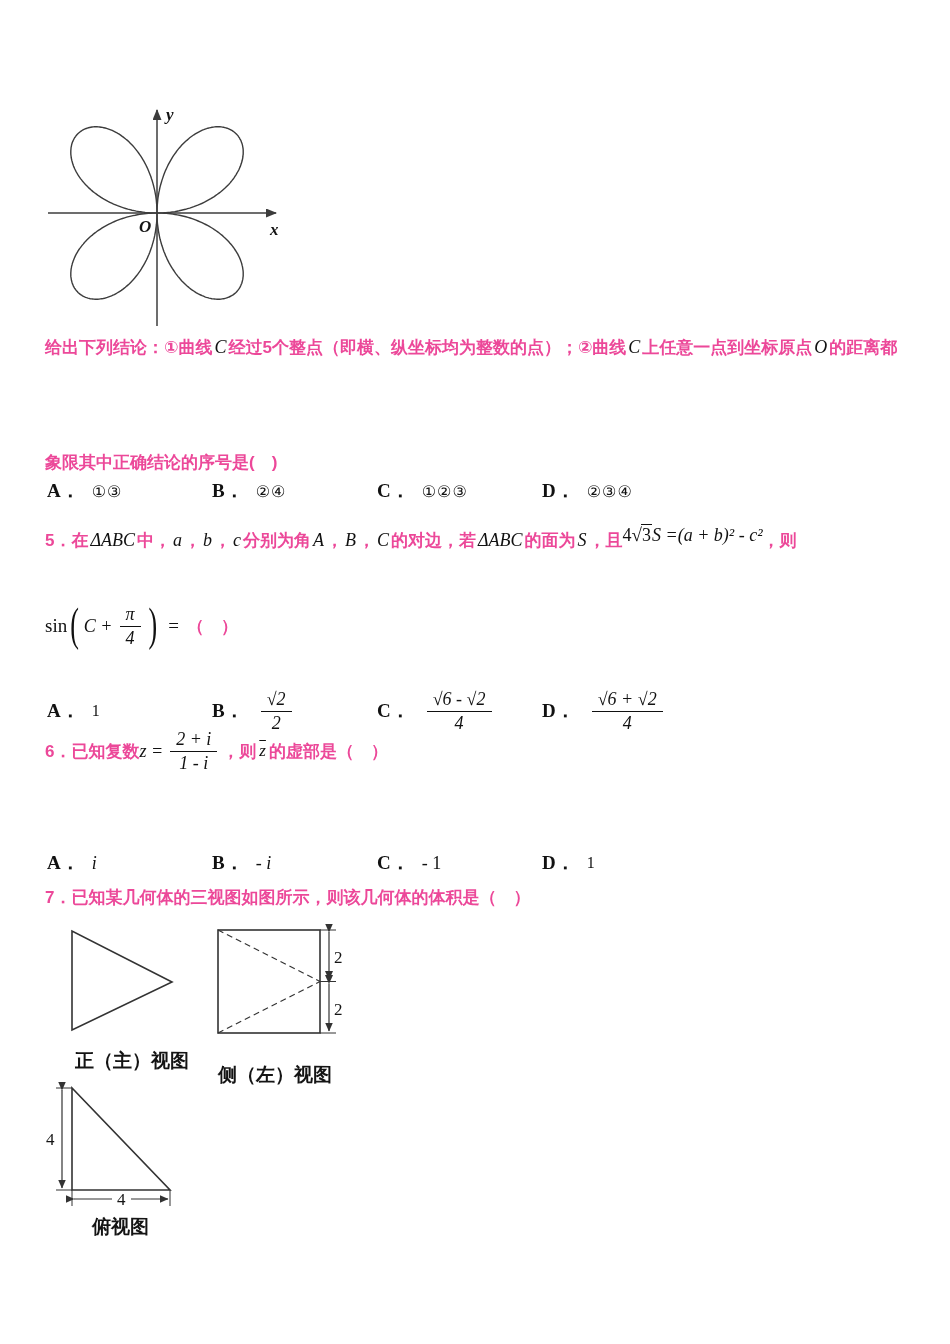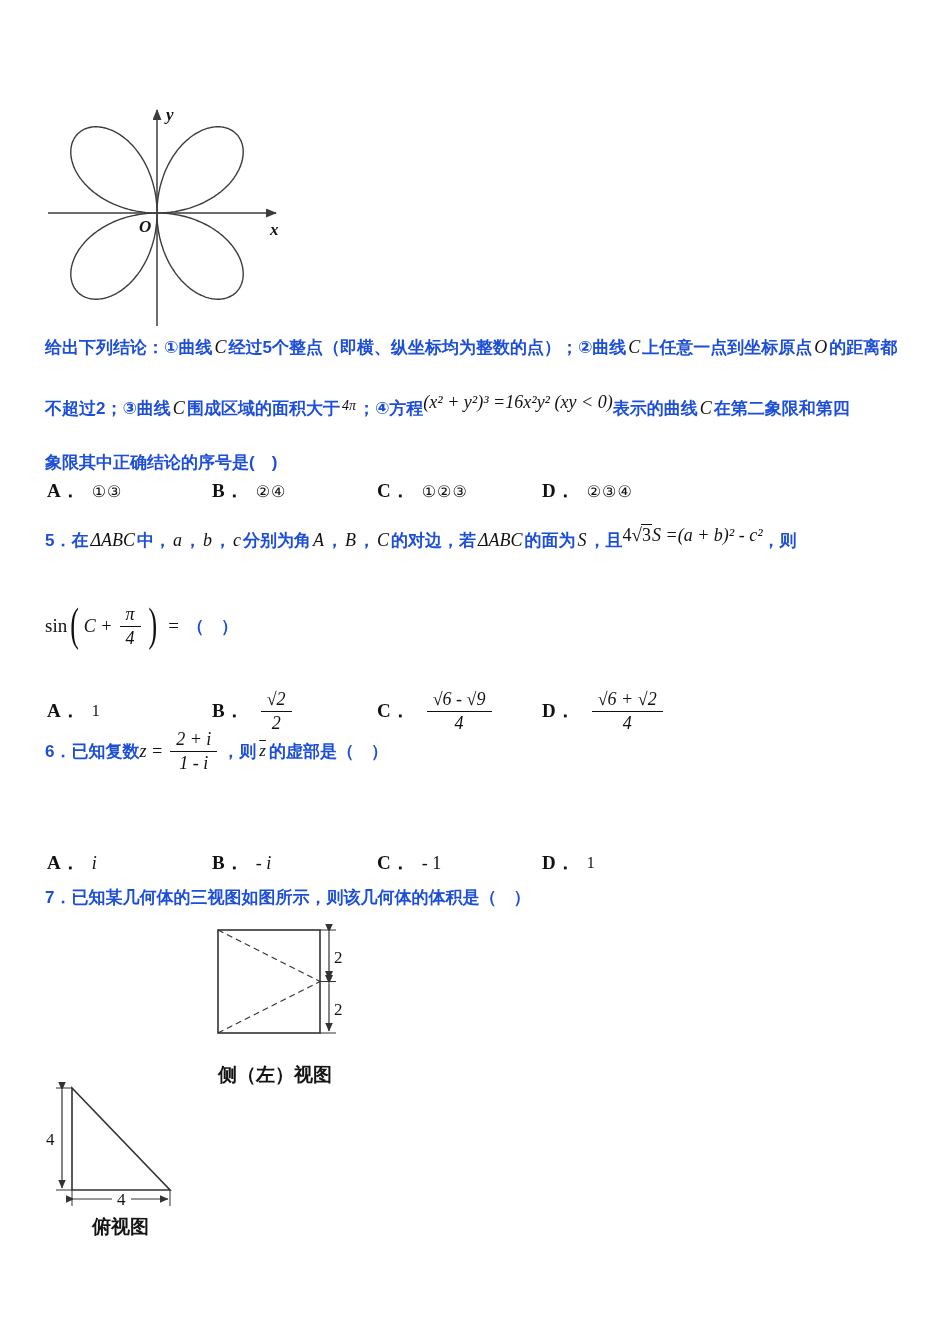--- a/index.html
+++ b/index.html
@@ -1,19 +1,19 @@
 <!DOCTYPE html>
 <html><head>
 <meta charset="utf-8">
 <style>
   html,body{margin:0;padding:0;background:#fff;}
   .page{position:relative;width:950px;height:1344px;background:#ffffff;overflow:hidden;
         font-family:"Liberation Sans","DejaVu Sans",sans-serif;color:#111;}
   .textline{position:absolute;white-space:nowrap;}
-  .cn{font-family:"Liberation Sans","DejaVu Sans",sans-serif;font-weight:bold;font-size:17px;color:#1d4ed8;}
+  .cn{font-family:"Liberation Sans","DejaVu Sans",sans-serif;font-weight:bold;font-size:17px;color:#ec4899;}
   .it{font-family:"Liberation Serif","DejaVu Serif",serif;font-style:italic;font-size:18px;padding:0 2px;}
   .eq{font-family:"Liberation Serif","DejaVu Serif",serif;font-style:italic;font-size:18px;}
   .eq-raise{vertical-align:6px;}
   .eqs{font-family:"Liberation Serif","DejaVu Serif",serif;font-style:italic;font-size:14px;vertical-align:4px;padding:0 2px;}
   .fn{font-family:"Liberation Serif","DejaVu Serif",serif;font-size:19px;}
   .eqop{font-family:"Liberation Serif","DejaVu Serif",serif;font-size:19px;padding:0 8px;}
   .bigp{font-family:"Liberation Serif","DejaVu Serif",serif;font-size:26px;display:inline-block;
         transform:scaleY(1.8);margin:0 3px;font-weight:400;}
   .frac{display:inline-flex;flex-direction:column;align-items:center;vertical-align:middle;
         font-family:"Liberation Serif","DejaVu Serif",serif;font-style:italic;font-size:18px;
@@ -56,21 +56,20 @@
       <line x1="8" y1="115" x2="236" y2="115" stroke="#3c3c3c" stroke-width="1.5" marker-end="url(#arrA)"></line>
       <line x1="117" y1="228" x2="117" y2="12" stroke="#3c3c3c" stroke-width="1.5" marker-end="url(#arrA)"></line>
       <text class="axlab" x="126" y="22">y</text>
       <text class="axlab" x="230" y="137">x</text>
       <text class="axlab" x="99" y="134">O</text>
     <polyline points="117.0,115.0 119.2,115.0 121.5,114.9 123.7,114.8 125.9,114.6 128.2,114.4 130.4,114.2 132.6,113.9 134.8,113.6 137.0,113.2 139.1,112.8 141.3,112.3 143.4,111.8 145.6,111.3 147.6,110.7 149.7,110.1 151.8,109.4 153.8,108.7 155.8,107.9 157.8,107.2 159.7,106.3 161.7,105.5 163.6,104.6 165.4,103.7 167.2,102.7 169.0,101.7 170.8,100.7 172.5,99.6 174.2,98.6 175.8,97.4 177.4,96.3 179.0,95.1 180.5,94.0 182.0,92.7 183.4,91.5 184.8,90.3 186.1,89.0 187.4,87.7 188.7,86.4 189.9,85.1 191.0,83.7 192.1,82.4 193.2,81.0 194.2,79.6 195.1,78.2 196.0,76.8 196.8,75.4 197.6,74.0 198.4,72.6 199.1,71.2 199.7,69.8 200.3,68.4 200.8,67.0 201.3,65.6 201.7,64.2 202.1,62.8 202.4,61.5 202.7,60.1 202.9,58.7 203.0,57.4 203.2,56.1 203.2,54.7 203.2,53.5 203.2,52.2 203.1,50.9 202.9,49.7 202.7,48.5 202.5,47.3 202.2,46.1 201.8,45.0 201.4,43.9 201.0,42.8 200.5,41.8 199.9,40.8 199.4,39.8 198.7,38.8 198.1,37.9 197.4,37.1 196.6,36.2 195.8,35.4 195.0,34.7 194.1,34.0 193.2,33.3 192.3,32.7 191.3,32.1 190.3,31.6 189.3,31.1 188.2,30.6 187.1,30.2 186.0,29.9 184.8,29.6 183.6,29.3 182.4,29.1 181.2,28.9 179.9,28.8 178.7,28.8 177.4,28.8 176.0,28.8 174.7,28.9 173.4,29.1 172.0,29.3 170.7,29.6 169.3,29.9 167.9,30.2 166.5,30.7 165.1,31.1 163.7,31.7 162.3,32.2 160.9,32.9 159.5,33.6 158.1,34.3 156.7,35.1 155.3,35.9 153.9,36.8 152.5,37.8 151.1,38.8 149.7,39.8 148.4,40.9 147.1,42.1 145.7,43.2 144.4,44.5 143.1,45.8 141.8,47.1 140.6,48.5 139.3,49.9 138.1,51.4 136.9,52.9 135.8,54.5 134.6,56.1 133.5,57.7 132.4,59.4 131.4,61.1 130.4,62.8 129.4,64.6 128.4,66.4 127.5,68.3 126.6,70.2 125.7,72.1 124.9,74.0 124.1,76.0 123.4,78.0 122.7,80.1 122.0,82.1 121.4,84.2 120.8,86.3 120.2,88.4 119.7,90.5 119.3,92.7 118.8,94.9 118.5,97.0 118.1,99.2 117.8,101.4 117.6,103.7 117.4,105.9 117.2,108.1 117.1,110.3 117.0,112.6 117.0,114.8 117.0,117.1 117.1,119.3 117.2,121.5 117.3,123.8 117.5,126.0 117.8,128.2 118.1,130.4 118.4,132.6 118.8,134.8 119.2,137.0 119.6,139.1 120.1,141.3 120.7,143.4 121.3,145.5 121.9,147.6 122.6,149.6 123.3,151.7 124.0,153.7 124.8,155.6 125.6,157.6 126.5,159.5 127.3,161.4 128.3,163.3 129.2,165.1 130.2,166.9 131.2,168.6 132.3,170.4 133.4,172.0 134.5,173.7 135.6,175.3 136.8,176.9 137.9,178.4 139.2,179.8 140.4,181.3 141.6,182.7 142.9,184.0 144.2,185.3 145.5,186.6 146.8,187.8 148.2,188.9 149.5,190.0 150.9,191.1 152.3,192.1 153.7,193.0 155.0,193.9 156.4,194.8 157.9,195.6 159.3,196.3 160.7,197.0 162.1,197.7 163.5,198.2 164.9,198.8 166.3,199.3 167.7,199.7 169.1,200.1 170.4,200.4 171.8,200.7 173.2,200.9 174.5,201.0 175.8,201.1 177.1,201.2 178.4,201.2 179.7,201.2 181.0,201.1 182.2,200.9 183.4,200.7 184.6,200.5 185.8,200.2 186.9,199.8 188.0,199.4 189.1,199.0 190.1,198.5 191.2,198.0 192.1,197.4 193.1,196.8 194.0,196.1 194.9,195.4 195.7,194.7 196.5,193.9 197.3,193.1 198.0,192.2 198.6,191.3 199.3,190.4 199.9,189.4 200.4,188.4 200.9,187.3 201.3,186.3 201.8,185.2 202.1,184.0 202.4,182.9 202.7,181.7 202.9,180.5 203.0,179.3 203.2,178.0 203.2,176.8 203.2,175.5 203.2,174.2 203.1,172.8 202.9,171.5 202.7,170.1 202.5,168.8 202.1,167.4 201.8,166.0 201.4,164.6 200.9,163.2 200.4,161.8 199.8,160.4 199.2,159.0 198.5,157.6 197.8,156.2 197.0,154.8 196.1,153.4 195.2,152.0 194.3,150.6 193.3,149.2 192.3,147.9 191.2,146.5 190.0,145.2 188.8,143.8 187.6,142.5 186.3,141.2 185.0,139.9 183.6,138.7 182.2,137.4 180.7,136.2 179.2,135.0 177.7,133.9 176.1,132.7 174.4,131.6 172.8,130.5 171.1,129.5 169.3,128.4 167.5,127.4 165.7,126.5 163.9,125.6 162.0,124.7 160.1,123.8 158.1,123.0 156.1,122.2 154.1,121.4 152.1,120.7 150.1,120.0 148.0,119.4 145.9,118.8 143.8,118.3 141.6,117.8 139.5,117.3 137.3,116.9 135.1,116.5 132.9,116.1 130.7,115.8 128.5,115.6 126.3,115.4 124.1,115.2 121.8,115.1 119.6,115.0 117.4,115.0 115.1,115.0 112.9,115.1 110.6,115.2 108.4,115.3 106.2,115.5 104.0,115.8 101.8,116.0 99.6,116.4 97.4,116.7 95.2,117.2 93.0,117.6 90.9,118.1 88.8,118.6 86.7,119.2 84.6,119.8 82.5,120.5 80.5,121.2 78.5,121.9 76.5,122.7 74.6,123.5 72.6,124.4 70.7,125.3 68.9,126.2 67.1,127.1 65.3,128.1 63.5,129.1 61.8,130.2 60.1,131.3 58.4,132.4 56.8,133.5 55.3,134.7 53.7,135.8 52.3,137.1 50.8,138.3 49.4,139.5 48.1,140.8 46.8,142.1 45.5,143.4 44.3,144.7 43.2,146.1 42.1,147.4 41.0,148.8 40.0,150.2 39.0,151.5 38.1,152.9 37.3,154.3 36.5,155.7 35.7,157.1 35.0,158.6 34.4,160.0 33.8,161.4 33.3,162.8 32.8,164.2 32.3,165.6 32.0,167.0 31.6,168.3 31.4,169.7 31.1,171.1 31.0,172.4 30.9,173.7 30.8,175.0 30.8,176.3 30.8,177.6 30.9,178.9 31.1,180.1 31.3,181.3 31.5,182.5 31.8,183.7 32.1,184.8 32.5,185.9 33.0,187.0 33.4,188.1 34.0,189.1 34.5,190.1 35.2,191.0 35.8,191.9 36.5,192.8 37.3,193.6 38.0,194.4 38.9,195.2 39.7,195.9 40.6,196.6 41.6,197.2 42.5,197.8 43.5,198.4 44.6,198.9 45.6,199.3 46.7,199.7 47.9,200.1 49.0,200.4 50.2,200.7 51.4,200.9 52.6,201.0 53.9,201.1 55.1,201.2 56.4,201.2 57.7,201.2 59.1,201.1 60.4,200.9 61.8,200.7 63.1,200.5 64.5,200.2 65.9,199.8 67.3,199.4 68.7,198.9 70.1,198.4 71.5,197.9 72.9,197.2 74.3,196.6 75.7,195.8 77.1,195.0 78.5,194.2 79.9,193.3 81.3,192.4 82.7,191.4 84.0,190.4 85.4,189.3 86.7,188.1 88.1,186.9 89.4,185.7 90.7,184.4 92.0,183.1 93.2,181.7 94.5,180.3 95.7,178.8 96.9,177.3 98.0,175.8 99.2,174.2 100.3,172.6 101.4,170.9 102.4,169.2 103.5,167.4 104.5,165.7 105.4,163.9 106.4,162.0 107.3,160.1 108.1,158.2 109.0,156.3 109.8,154.3 110.5,152.3 111.2,150.3 111.9,148.2 112.5,146.1 113.1,144.1 113.7,141.9 114.2,139.8 114.7,137.7 115.1,135.5 115.5,133.3 115.8,131.1 116.1,128.9 116.4,126.7 116.6,124.5 116.8,122.2 116.9,120.0 117.0,117.8 117.0,115.5 117.0,113.3 116.9,111.1 116.8,108.8 116.7,106.6 116.5,104.4 116.3,102.1 116.0,99.9 115.7,97.7 115.3,95.6 114.9,93.4 114.4,91.2 113.9,89.1 113.4,87.0 112.8,84.9 112.2,82.8 111.5,80.7 110.9,78.7 110.1,76.7 109.3,74.7 108.5,72.7 107.7,70.8 106.8,68.9 105.9,67.0 104.9,65.2 104.0,63.4 102.9,61.6 101.9,59.9 100.8,58.2 99.7,56.6 98.6,55.0 97.4,53.4 96.2,51.9 95.0,50.4 93.8,48.9 92.6,47.5 91.3,46.2 90.0,44.9 88.7,43.6 87.4,42.4 86.0,41.3 84.7,40.2 83.3,39.1 81.9,38.1 80.6,37.1 79.2,36.2 77.8,35.4 76.4,34.5 75.0,33.8 73.6,33.1 72.2,32.4 70.7,31.8 69.3,31.3 67.9,30.8 66.5,30.4 65.2,30.0 63.8,29.7 62.4,29.4 61.1,29.2 59.7,29.0 58.4,28.9 57.1,28.8 55.8,28.8 54.5,28.8 53.2,28.9 52.0,29.0 50.8,29.2 49.6,29.5 48.4,29.8 47.3,30.1 46.2,30.5 45.1,30.9 44.0,31.4 43.0,31.9 42.0,32.5 41.1,33.1 40.2,33.8 39.3,34.5 38.4,35.2 37.6,36.0 36.9,36.8 36.1,37.7 35.5,38.6 34.8,39.5 34.2,40.5 33.7,41.5 33.2,42.5 32.7,43.6 32.3,44.6 31.9,45.8 31.6,46.9 31.4,48.1 31.1,49.3 31.0,50.5 30.9,51.8 30.8,53.0 30.8,54.3 30.8,55.6 30.9,57.0 31.1,58.3 31.2,59.7 31.5,61.0 31.8,62.4 32.2,63.8 32.6,65.2 33.0,66.6 33.5,68.0 34.1,69.4 34.7,70.8 35.4,72.2 36.1,73.6 36.9,75.0 37.7,76.4 38.6,77.8 39.5,79.2 40.5,80.6 41.6,81.9 42.6,83.3 43.8,84.6 45.0,86.0 46.2,87.3 47.5,88.6 48.8,89.9 50.2,91.1 51.6,92.4 53.0,93.6 54.5,94.8 56.1,95.9 57.7,97.1 59.3,98.2 61.0,99.3 62.7,100.4 64.4,101.4 66.2,102.4 68.0,103.4 69.8,104.3 71.7,105.2 73.6,106.1 75.6,106.9 77.5,107.7 79.5,108.4 81.6,109.2 83.6,109.8 85.7,110.5 87.8,111.1 89.9,111.6 92.0,112.2 94.2,112.6 96.3,113.1 98.5,113.5 100.7,113.8 102.9,114.1 105.1,114.4 107.3,114.6 109.6,114.8 111.8,114.9 114.0,115.0 116.3,115.0 118.5,115.0" fill="none" stroke="#3c3c3c" stroke-width="1.4"></polyline>
       </svg>
   </div>
 
   <div class="textline" style="left:45px;top:336px;"><span class="cn">给出下列结论：①曲线</span><span class="it">C</span><span class="cn">经过5个整点（即横、纵坐标均为整数的点）；②曲线</span><span class="it">C</span><span class="cn">上任意一点到坐标原点</span><span class="it">O</span><span class="cn">的距离都</span></div>
-  <div class="textline" style="left:45px;top:392px;"><span class="cn">不超过2；③曲线</span><span class="it">C</span><span class="cn">围成区域的面积大于</span><span class="eqs">4π</span><span class="cn">；④方程</span><span class="eq eq-raise">(x² + y²)³ =16x²y² (xy &lt; 0)</span><span class="cn">表示的曲线</span><span class="it">C</span><span class="cn">在第二象限和第四</span></div>
   <div class="textline" style="left:45px;top:451px;"><span class="cn">象限其中正确结论的序号是(　)</span></div>
   <div class="optrow" style="left:47px;top:478px;">
       <span class="opt">
         <span class="opt-label">A．</span>
         <span class="opt-val b">①③</span>
       </span>
       <span class="opt">
         <span class="opt-label">B．</span>
         <span class="opt-val b">②④</span>
       </span>
@@ -110,21 +109,21 @@
           <span class="frac">
             <span class="num">√2</span>
             <span class="den">2</span>
           </span>
         </span>
       </span>
       <span class="opt">
         <span class="opt-label">C．</span>
         <span class="fracwrap">
           <span class="frac">
-            <span class="num">√6 - √9</span>
+            <span class="num">√6 - √2</span>
             <span class="den">4</span>
           </span>
         </span>
       </span>
       <span class="opt">
         <span class="opt-label">D．</span>
         <span class="fracwrap">
           <span class="frac">
             <span class="num">√6 + √2</span>
             <span class="den">4</span>
@@ -160,20 +159,26 @@
         <span class="opt-val n">- 1</span>
       </span>
       <span class="opt">
         <span class="opt-label">D．</span>
         <span class="opt-val b">1</span>
       </span>
     </div>
 
   <div class="textline" style="left:45px;top:886px;"><span class="cn">7．已知某几何体的三视图如图所示，则该几何体的体积是（　）</span></div>
 
+  <div class="fig" style="left:55px;top:922px;">
+    <svg width="130" height="120" viewBox="0 0 130 120">
+      <path d="M17,9 L17,108 L117,60 Z" fill="none" stroke="#333" stroke-width="1.6"></path>
+    </svg>
+    <div class="viewlabel" style="padding-left:20px;margin-top:2px;">正（主）视图</div>
+  </div>
 
   <div class="fig" style="left:205px;top:922px;">
     <svg width="150" height="120" viewBox="0 0 150 120">
       <defs>
         <marker id="arrB" markerWidth="9" markerHeight="8" refX="8.5" refY="4" orient="auto" markerUnits="userSpaceOnUse">
           <path d="M0,0 L9,4 L0,8 z" fill="#333"></path>
         </marker>
       </defs>
       <rect x="13" y="8" width="102" height="103" fill="none" stroke="#333" stroke-width="1.6"></rect>
       <path d="M13,8 L115,59.5 M13,111 L115,59.5" fill="none" stroke="#333" stroke-width="1.2" stroke-dasharray="6,4"></path>

